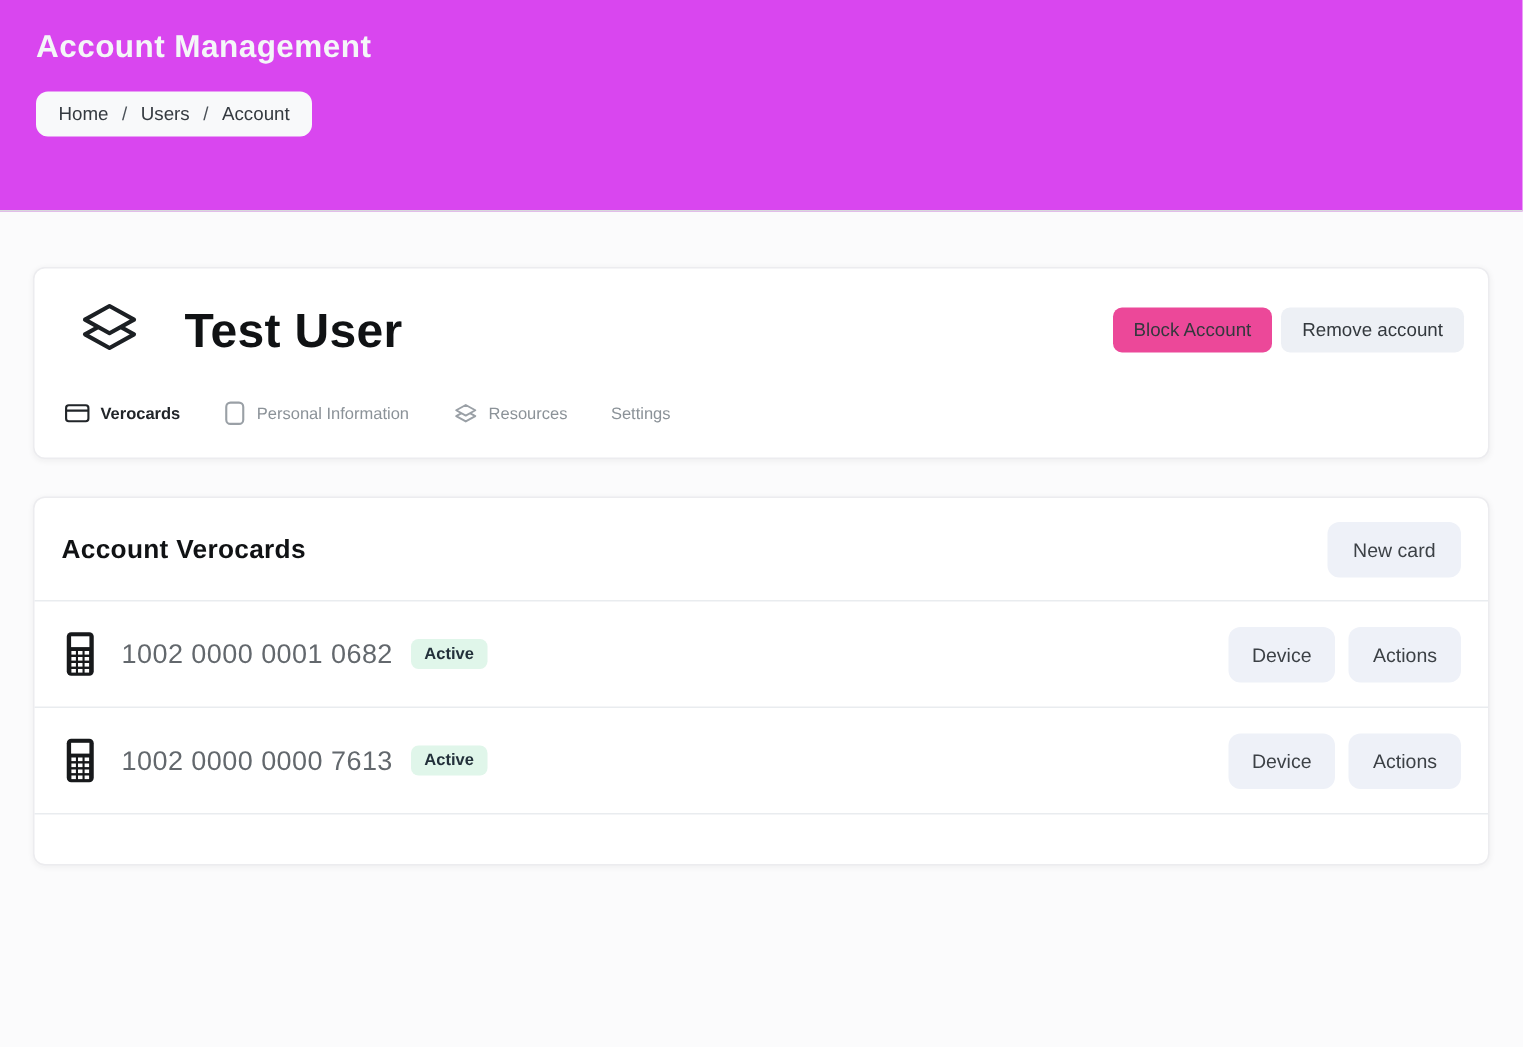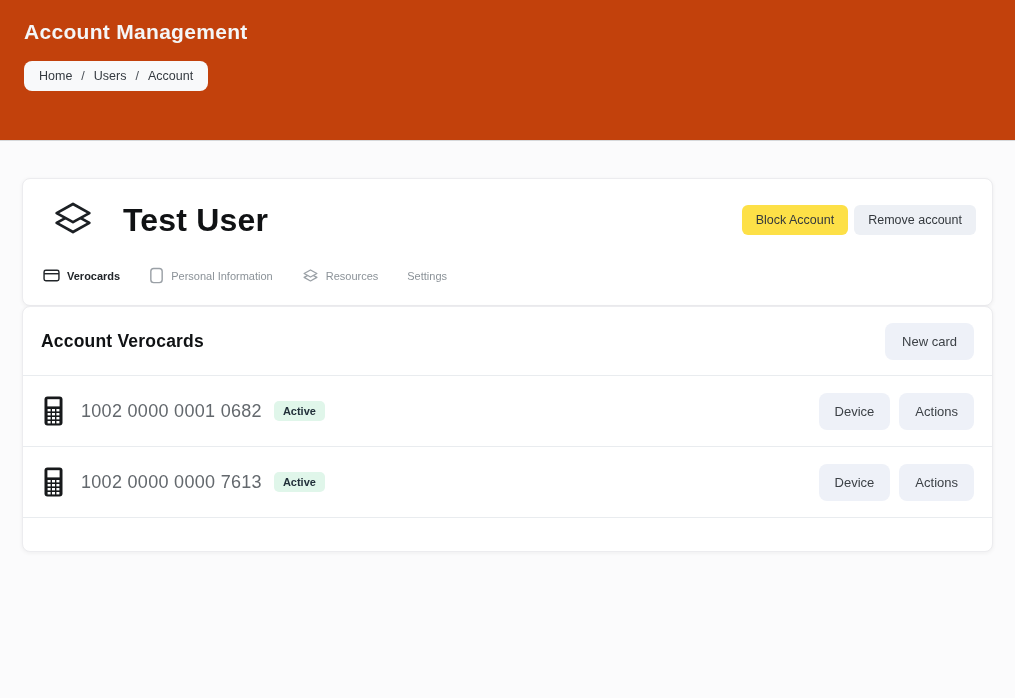--- a/index.html
+++ b/index.html
@@ -7,21 +7,21 @@
   body {
     font-family:"Liberation Sans", sans-serif;
     background:#fbfbfc;
     color:#212529;
     overflow:hidden;
   }
   .page { position:relative; width:1015px; height:698px; }
 
   
   .topbar {
-    background:#c2410c;
+    background:#d946ef;
     height:141px;
     padding:20px 24px 0 24px;
     border-bottom:1px solid #d7d9db;
   }
   .topbar h1 {
     color:#f4f6f8;
     font-size:21px;
     font-weight:700;
     letter-spacing:.3px;
     margin-bottom:17px;
@@ -64,30 +64,30 @@
   .btn {
     border:none;
     font-family:inherit;
     font-size:12.5px;
     color:#33383d;
     padding:8px 14px;
     border-radius:6px;
     cursor:pointer;
     white-space:nowrap;
   }
-  .btn-danger-soft { background:#fde047; }
+  .btn-danger-soft { background:#ec4899; }
   .btn-light { background:#edf0f5; }
 
   .tabs { display:flex; align-items:center; gap:29px; margin:27px 0 0 -8px; padding-bottom:21px; }
   .tab { display:flex; align-items:center; gap:7px; font-size:11px; color:#8b9298; cursor:pointer; }
   .tab.active { color:#212529; font-weight:700; }
   .tab svg { display:block; }
 
   
-  .vc-card { padding:0; }
+  .vc-card { margin-top:25px; padding:0; }
   .vc-head { display:flex; align-items:center; justify-content:space-between; padding:16px 18px 15px 18px; }
   .vc-title { font-size:17.5px; font-weight:700; color:#101214; letter-spacing:.2px; }
   .btn-pill {
     background:#eef1f8;
     border:none;
     font-family:inherit;
     font-size:13px;
     color:#3c4146;
     padding:11px 17px;
     border-radius:8px;

